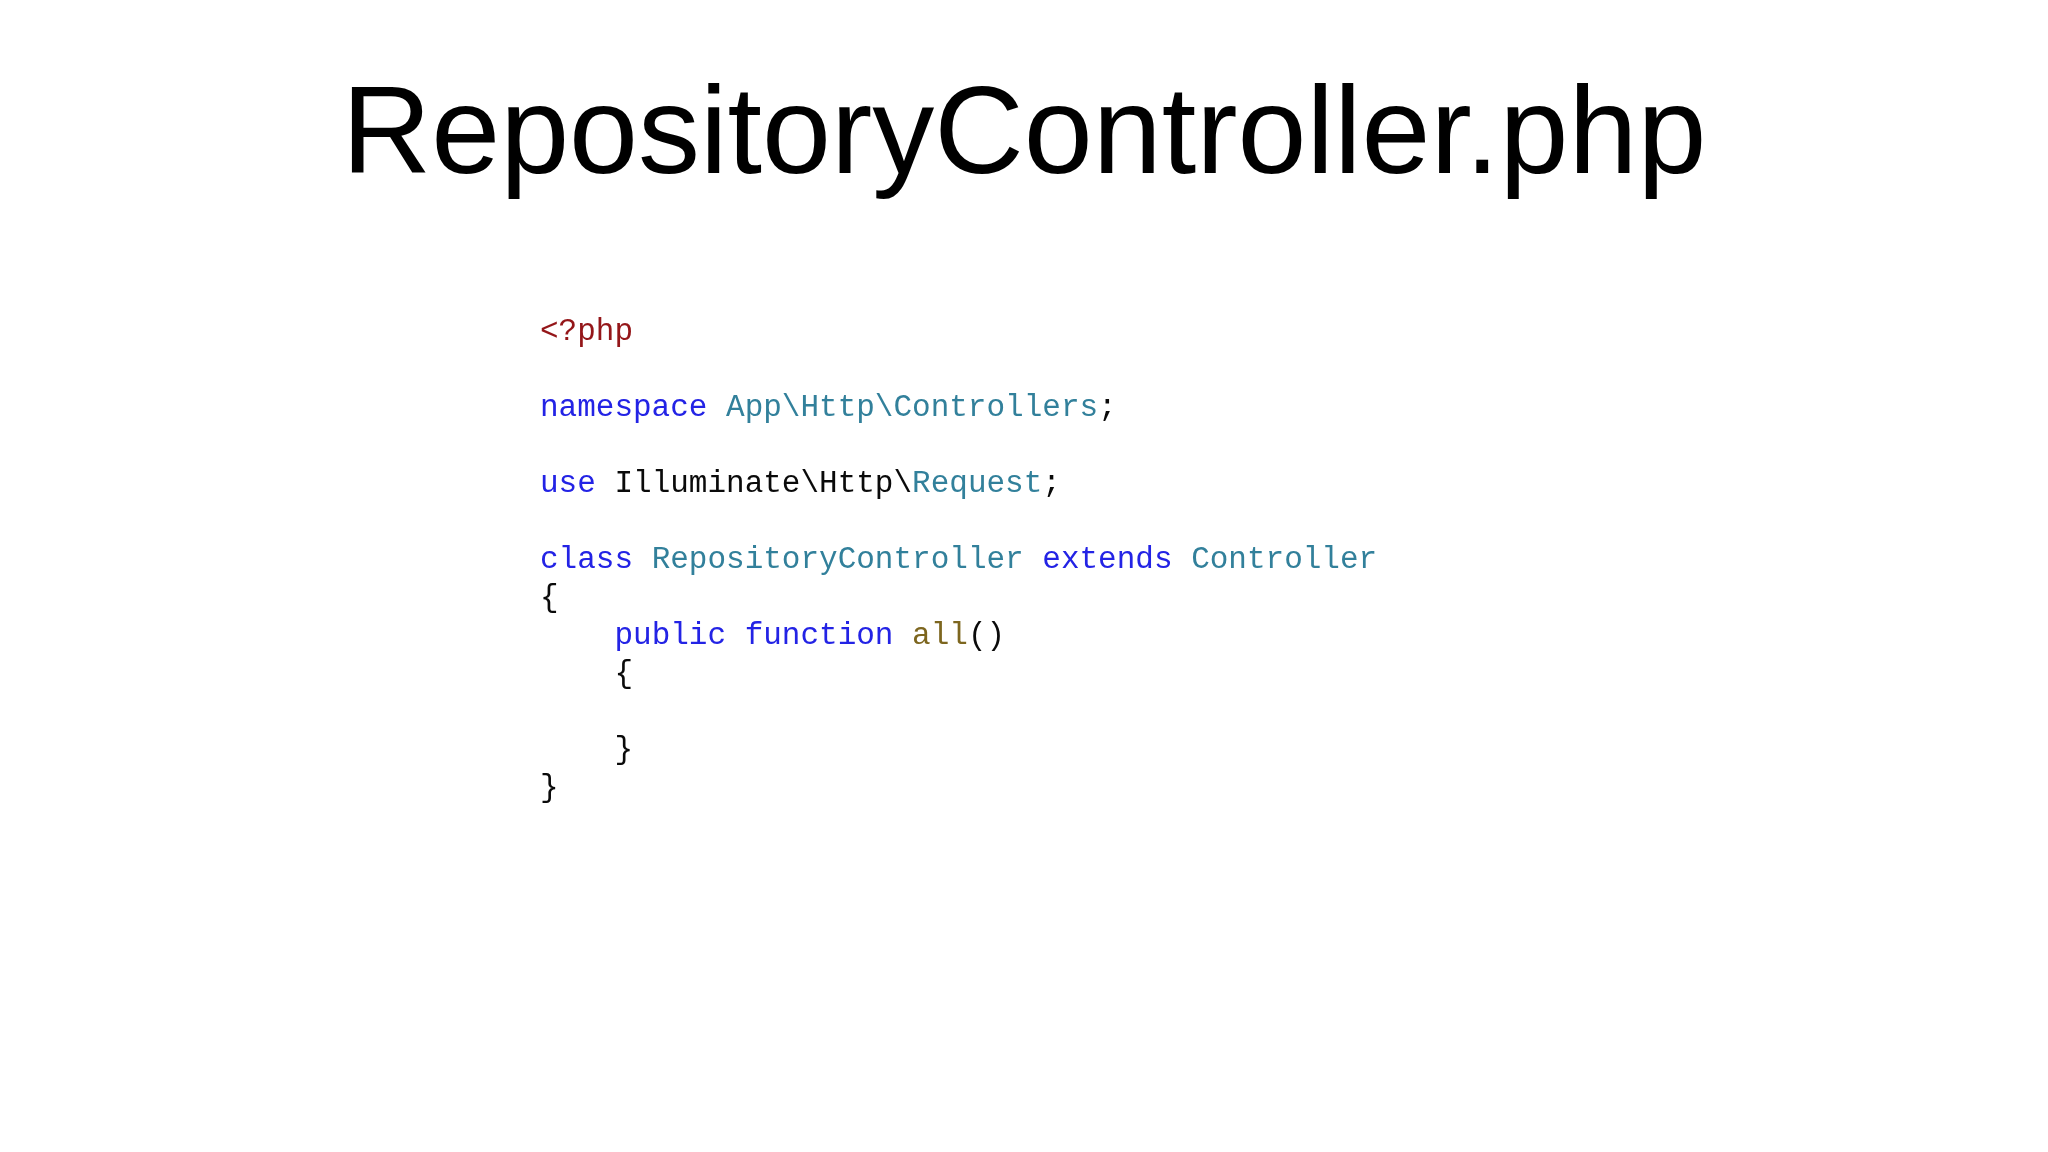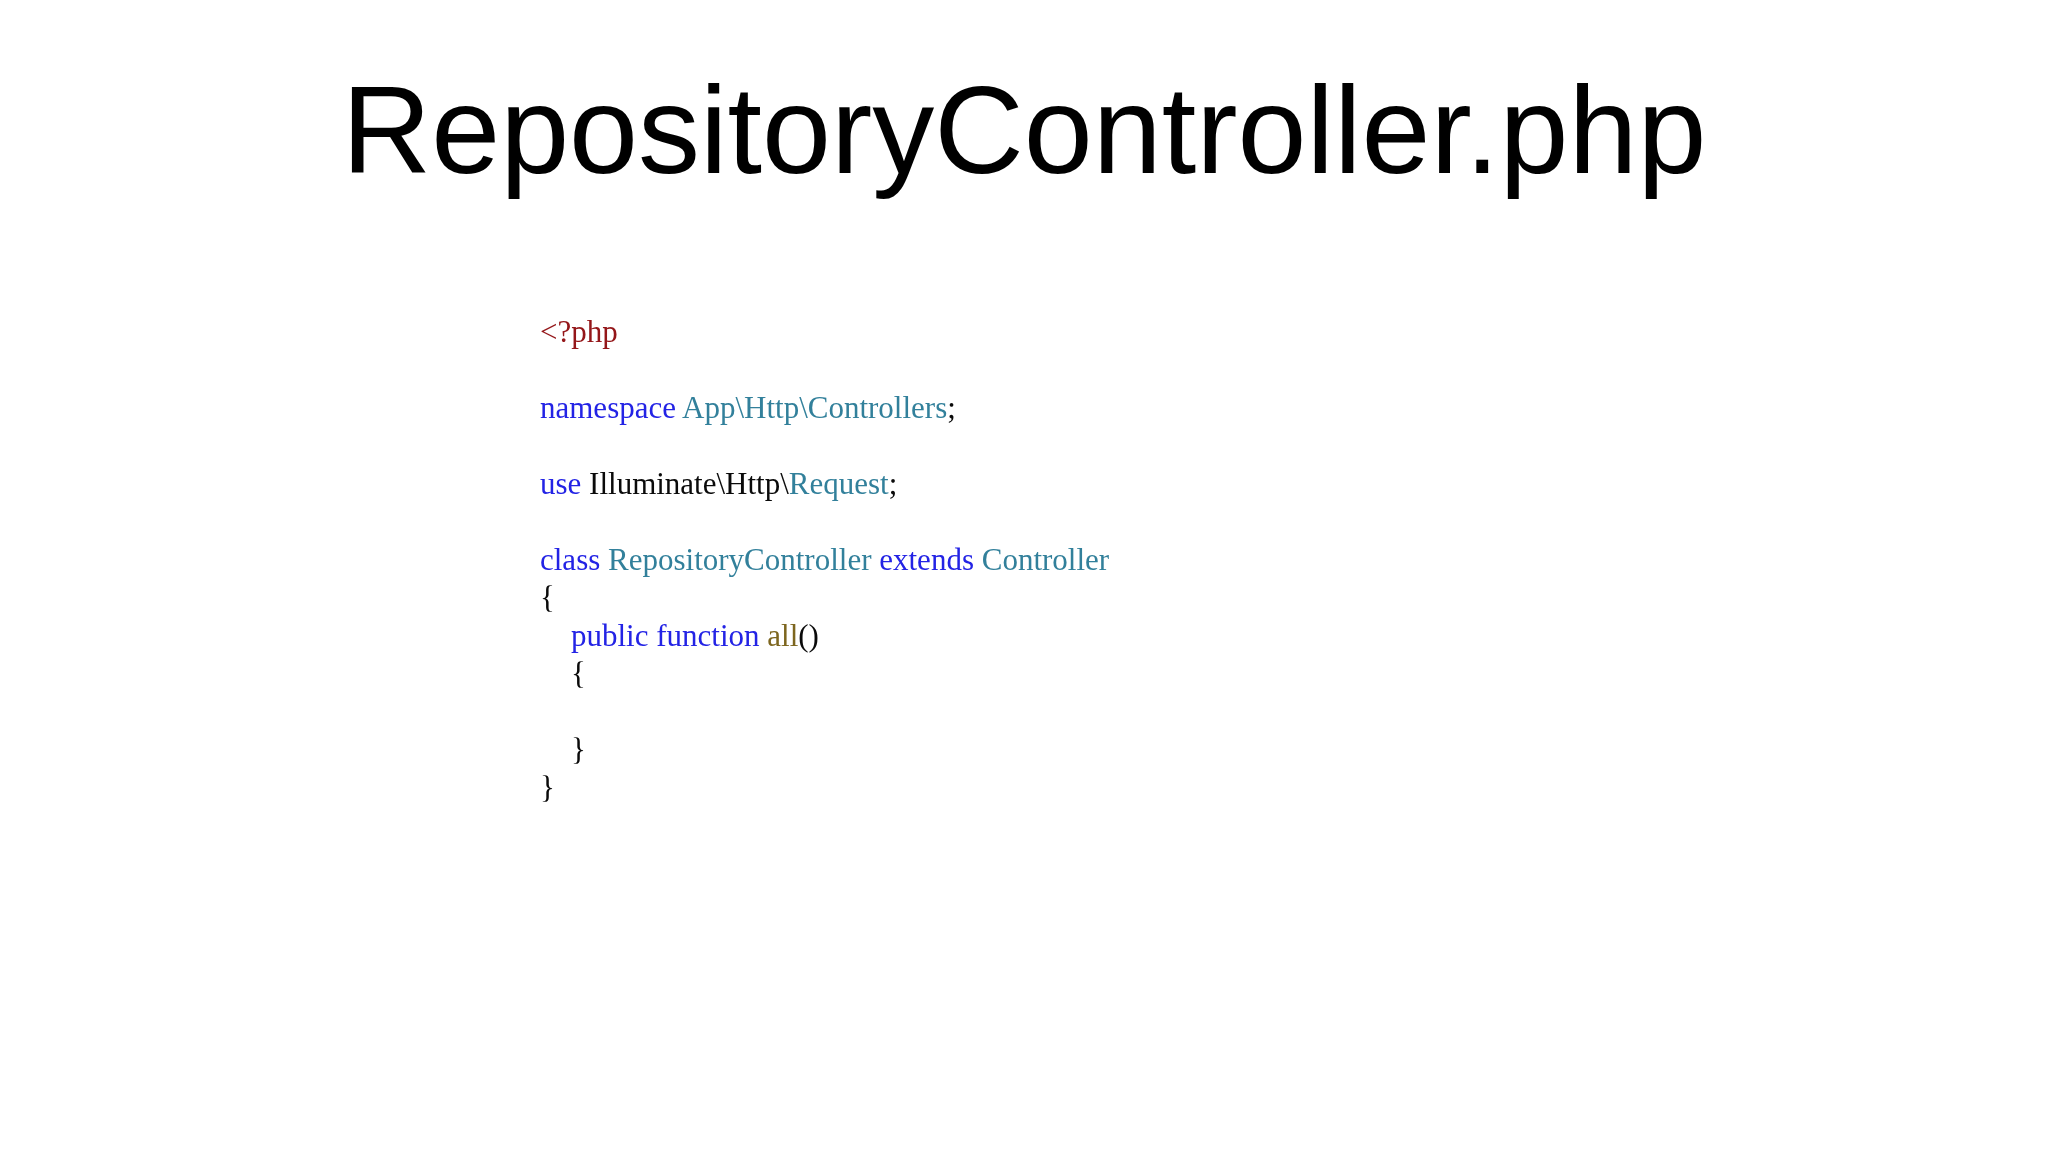--- a/index.html
+++ b/index.html
@@ -29,21 +29,21 @@
     font-size: 124px;
     line-height: 1;
     font-weight: 400;
     color: #000000;
     white-space: nowrap;
   }
   .code-block {
     position: absolute;
     left: 540px;
     top: 313px;
-    font-family: Liberation Serif, serif;
+    font-family: Liberation Mono, monospace;
     font-size: 31px;
     line-height: 38px;
     white-space: pre;
     color: #0a0a0a;
   }
   .code-line {
     min-height: 38px;
   }
 </style>
 </head>

